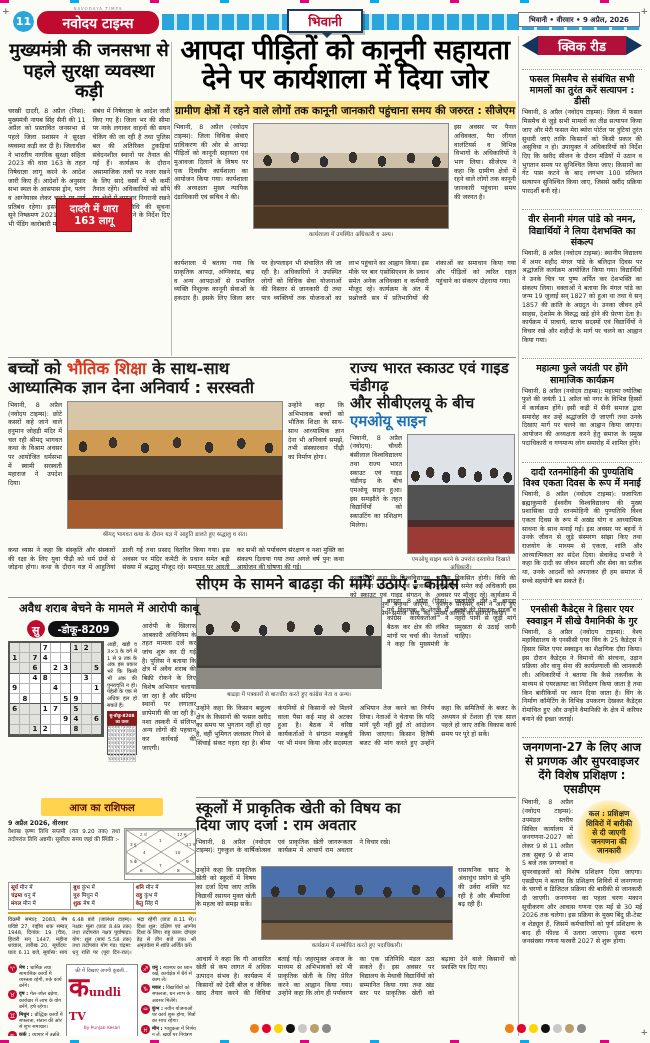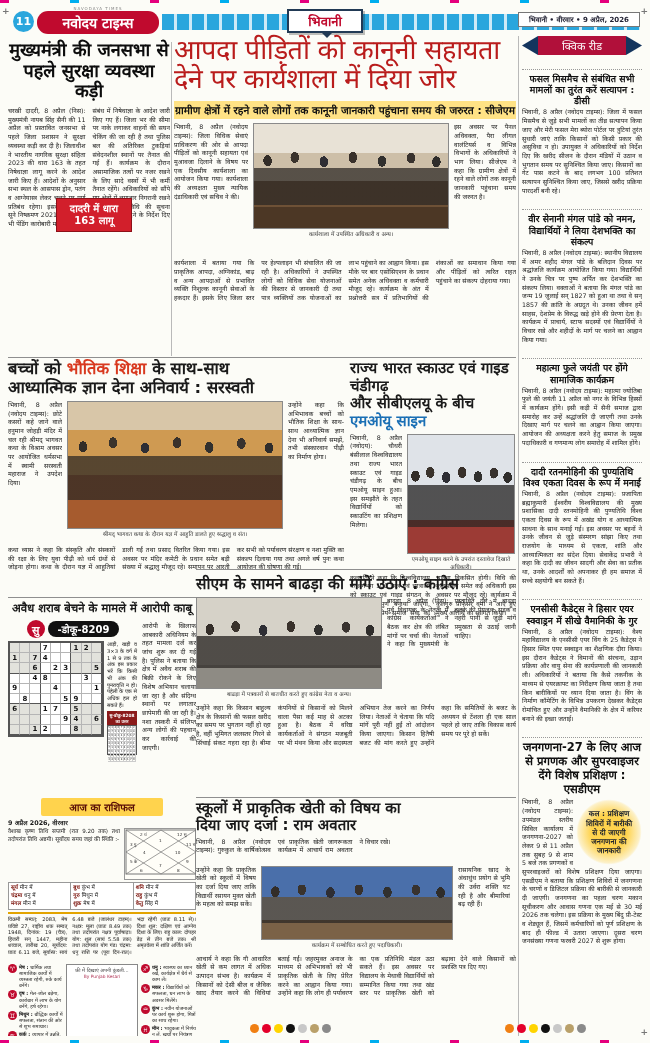--- a/index.html
+++ b/index.html
@@ -28,33 +28,33 @@
 .ph-stage{background:linear-gradient(#dfe3e8 0 42%,#b9c2cc 42% 72%,#9c3b35 72% 100%)}
 .ph-sofa{background:linear-gradient(#d6d2c8 0 42%,#b3b0a8 42% 74%,#8e8b84 74% 100%)}
 .ph-school{background:linear-gradient(#4a6faa 0 42%,#d8d5cc 42% 74%,#7b6247 74% 100%)}
 
 .lead-left{position:absolute;left:8px;top:40px;width:162px;height:318px}
 .lead-left h2{font-size:18px;line-height:1.15;text-align:center;color:#0c0c0c}
 .ll-body{margin-top:5px;column-count:2;column-gap:7px;height:250px}
 .redbox{position:absolute;left:48px;top:158px;width:76px;background:#d21f2b;color:#fff;font-weight:bold;font-size:10px;text-align:center;line-height:1.2;padding:4px 2px;border:1px solid #8d0f17}
 
 .lead-main{position:absolute;left:174px;top:36px;width:342px}
-.lead-main h1{font-size:27px;line-height:1.06;letter-spacing:-.5px;font-weight:400;text-align:left;color:#b91c1c}
+.lead-main h1{font-size:27px;line-height:1.06;letter-spacing:-.5px;font-weight:700;text-align:center;color:#000000}
 .subhead{margin-top:8px;background:#ffe285;font-size:10.5px;font-weight:bold;text-align:center;padding:2px 1px;color:#111}
 .lm-row{display:flex;gap:5px;margin-top:4px}
 .lm-c1{width:74px}.lm-c3{width:62px}
 .lm-photo{width:196px}
 .lm-bottom{margin-top:4px;column-count:4;column-gap:7px;height:104px}
 
 .qr{position:absolute;left:522px;top:36px;width:120px;height:998px;overflow:hidden}
 .qr-banner{display:flex;height:19px;margin-bottom:3px}
 .qr-wing{width:16px;background:#14355e}
 .qr-wing.l{clip-path:polygon(0 50%,100% 0,100% 100%)}
 .qr-wing.r{clip-path:polygon(0 0,100% 50%,0 100%)}
-.qr-title{flex:1;background:#b1103a;color:#fff;font-weight:normal;font-size:11px;display:flex;align-items:center;justify-content:center}
+.qr-title{flex:1;background:#b1103a;color:#fff;font-weight:bold;font-size:13px;display:flex;align-items:center;justify-content:center}
 .qr-item{border-top:1px dotted #999;padding-top:3px;margin-top:14px}
 .qr-item:first-of-type{border-top:none;margin-top:0}
 .qr-item h3{font-size:9.3px;line-height:1.2;text-align:center;margin-bottom:2px;color:#101010}
 .census h3{font-size:11.5px}
 .pq{float:right;width:66px;height:66px;margin:1px 0 1px 3px;border-radius:50%;background:radial-gradient(circle,#ffd34d 0 38%,rgba(255,211,77,.28) 66%,transparent 70%);display:flex;align-items:center;justify-content:center;text-align:center;font-size:7.4px;font-weight:bold;color:#23262c;line-height:1.25;padding:7px}
 
 .edu{position:absolute;left:8px;top:360px;width:336px}
 .edu h2{font-size:16.5px;line-height:1.15}
 .edu .red{color:#d8391f}
 .edu-row{display:flex;gap:5px;margin-top:3px}
@@ -70,21 +70,21 @@
 .sc-ph{width:108px}
 .sc-bottom{margin-top:3px;column-count:2;column-gap:6px;height:56px}
 
 .cong{position:absolute;left:196px;top:572px;width:320px}
 .cong h2{font-size:15.5px}
 .cg-row{display:flex;gap:5px;margin-top:3px}
 .cg-ph{width:186px}
 .cg-c2{flex:1;column-count:2;column-gap:6px}
 .cg-bottom{margin-top:3px;column-count:4;column-gap:7px;height:84px}
 
-.liq{position:absolute;left:12px;top:600px;width:188px}
+.liq{position:absolute;left:19px;top:600px;width:188px}
 .liq h2{font-size:11.5px}
 .liq-side{position:absolute;left:142px;top:622px;width:54px;height:172px}
 .sudoku{position:absolute;left:8px;top:620px;width:130px}
 .su-head{display:flex;align-items:center;justify-content:center;gap:3px;margin-bottom:3px}
 .su-circ{width:18px;height:18px;border-radius:50%;background:#c00a2e;color:#fff;font-weight:bold;font-size:11px;display:flex;align-items:center;justify-content:center}
 .su-tag{background:#111;color:#fff;font-weight:bold;font-size:10px;padding:1px 10px;border-radius:9px}
 .su-flex{display:flex;gap:3px}
 #sudoku-grid{display:grid;grid-template-columns:repeat(9,1fr);grid-template-rows:repeat(9,1fr);width:96px;height:96px;border:2px solid #555;background:#fff;flex:none}
 .su-cell{border-right:1px solid #b5b5b5;border-bottom:1px solid #b5b5b5;font-size:7px;font-weight:bold;display:flex;align-items:center;justify-content:center;color:#111}
 .su-cell.b3r{border-right:1.6px solid #555}.su-cell.b3b{border-bottom:1.6px solid #555}
@@ -498,20 +498,21 @@
             <span class="zicon">♊</span>
             <span><b class="zname">मिथुन : </b>बौद्धिक कार्यों में सफलता, संतान की ओर से शुभ समाचार।</span>
           </div>
           <div class="zentry">
             <span class="zicon">♋</span>
             <span><b class="zname">कर्क : </b>व्यापार में उन्नति, पारिवारिक सहयोग से कार्य सिद्ध होंगे।</span>
           </div>
         </div>
       <div class="ad">
         <div class="ad-tag">फ्री में दिखाएं अपनी कुंडली...</div>
+        <div class="ad-logo"><span style="font-size:26px">क</span><span>undli TV</span></div>
         <div class="ad-sub">By Punjab Kesari</div>
 
       </div>
       <div class="zcol" id="zod-right">
           <div class="zentry">
             <span class="zicon">♐</span>
             <span><b class="zname">धनु : </b>स्वास्थ्य का ध्यान रखें, कार्यक्षेत्र में धैर्य से काम लें।</span>
           </div>
           <div class="zentry">
             <span class="zicon">♑</span>

